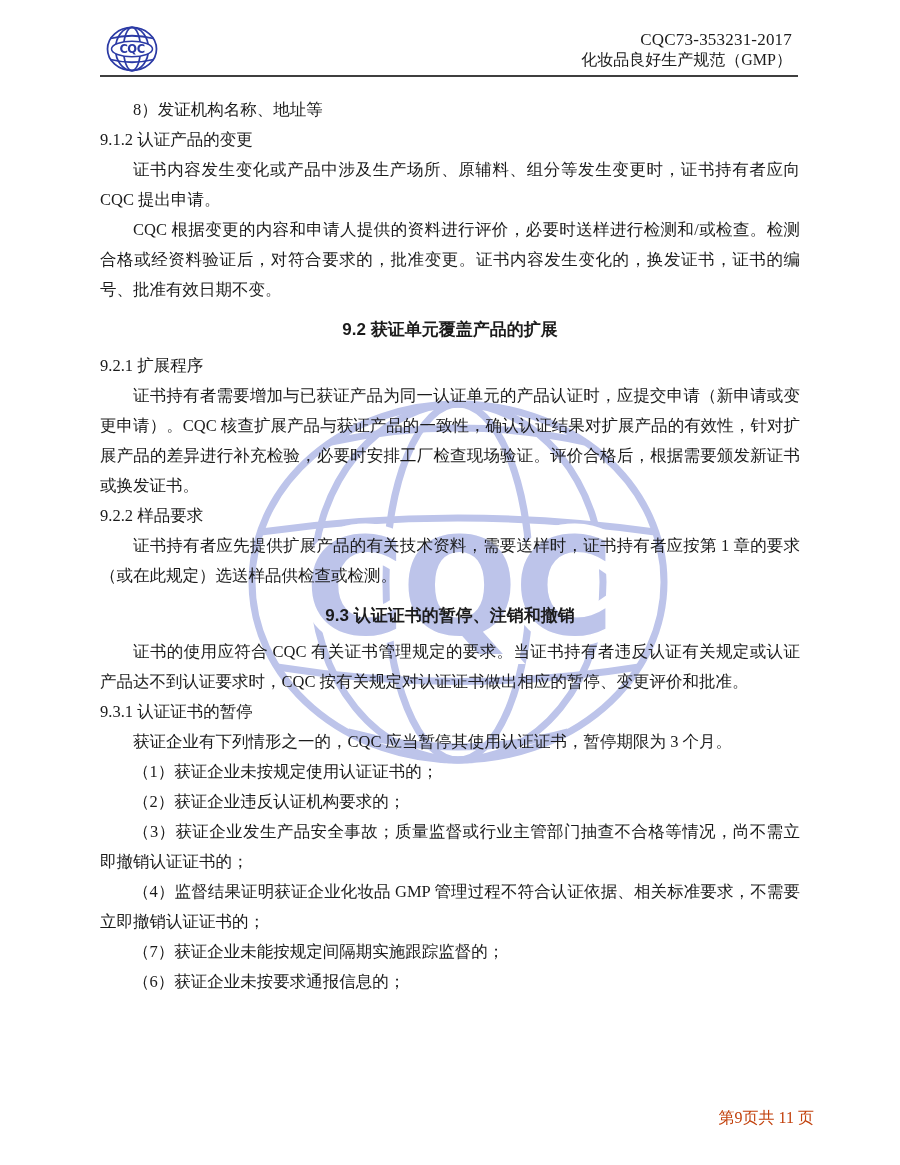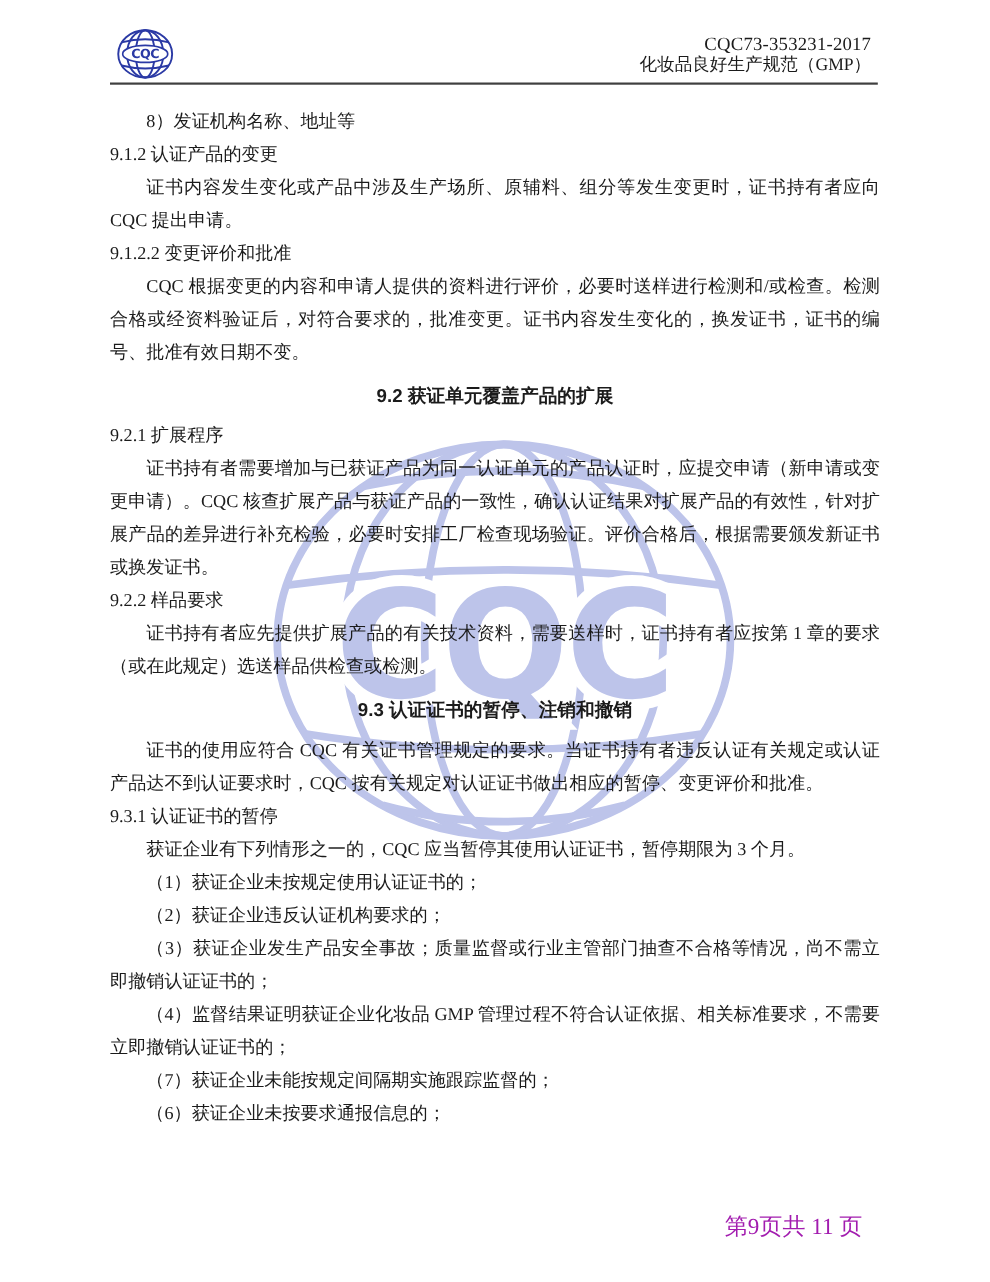--- a/index.html
+++ b/index.html
@@ -50,22 +50,22 @@
   .b-line { text-indent: 0; }
   .b-heading {
     font-family: "Liberation Sans", "DejaVu Sans", sans-serif;
     font-weight: 700; font-size: 17px;
     margin: 10px 0 6px 0 !important;
     text-align: center;
   }
 
   
   .footer {
-    position: absolute; right: 116px; bottom: 36px;
-    font-size: 21px; color: #a21caf;
+    position: absolute; right: 86px; bottom: 36px;
+    font-size: 16px; color: #c2410c;
   }
 
   .logo-svg text {
     font-family: "DejaVu Sans", "Liberation Sans", sans-serif;
     font-weight: bold; font-size: 23px; letter-spacing: -1px;
   }
 </style>
 </head>
 <body>
 
@@ -101,21 +101,20 @@
       <div class="doc-number">CQC73-353231-2017</div>
       <div class="doc-title">化妆品良好生产规范（GMP）</div>
     </div>
     <div class="header-rule"></div>
   </div>
 
   <div class="content">
     <p class="b-para">8）发证机构名称、地址等</p>
     <p class="b-line">9.1.2 认证产品的变更</p>
     <p class="b-para">证书内容发生变化或产品中涉及生产场所、原辅料、组分等发生变更时，证书持有者应向 CQC 提出申请。</p>
-    <p class="b-line">9.1.2.2 变更评价和批准</p>
     <p class="b-para">CQC 根据变更的内容和申请人提供的资料进行评价，必要时送样进行检测和/或检查。检测合格或经资料验证后，对符合要求的，批准变更。证书内容发生变化的，换发证书，证书的编号、批准有效日期不变。</p>
     <h3 class="b-heading">9.2 获证单元覆盖产品的扩展</h3>
     <p class="b-line">9.2.1 扩展程序</p>
     <p class="b-para">证书持有者需要增加与已获证产品为同一认证单元的产品认证时，应提交申请（新申请或变更申请）。CQC 核查扩展产品与获证产品的一致性，确认认证结果对扩展产品的有效性，针对扩展产品的差异进行补充检验，必要时安排工厂检查现场验证。评价合格后，根据需要颁发新证书或换发证书。</p>
     <p class="b-line">9.2.2 样品要求</p>
     <p class="b-para">证书持有者应先提供扩展产品的有关技术资料，需要送样时，证书持有者应按第 1 章的要求（或在此规定）选送样品供检查或检测。</p>
     <h3 class="b-heading">9.3 认证证书的暂停、注销和撤销</h3>
     <p class="b-para">证书的使用应符合 CQC 有关证书管理规定的要求。当证书持有者违反认证有关规定或认证产品达不到认证要求时，CQC 按有关规定对认证证书做出相应的暂停、变更评价和批准。</p>
     <p class="b-line">9.3.1 认证证书的暂停</p>
     <p class="b-para">获证企业有下列情形之一的，CQC 应当暂停其使用认证证书，暂停期限为 3 个月。</p>

